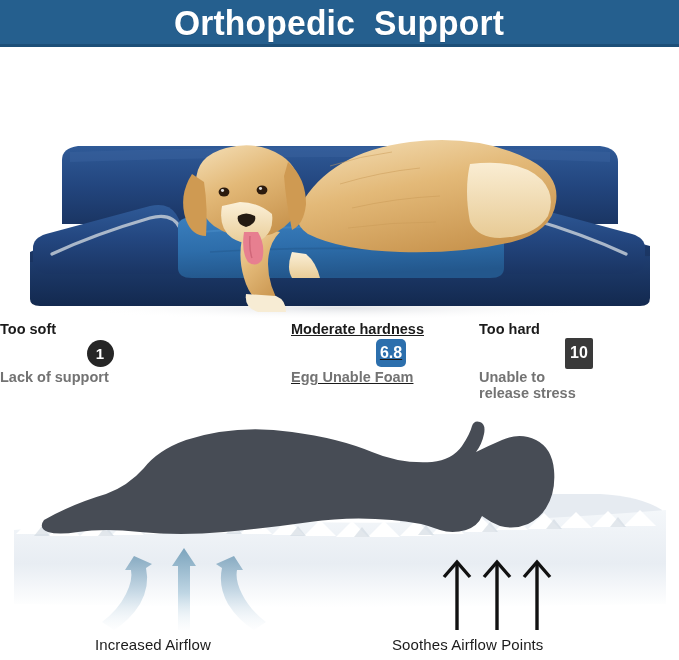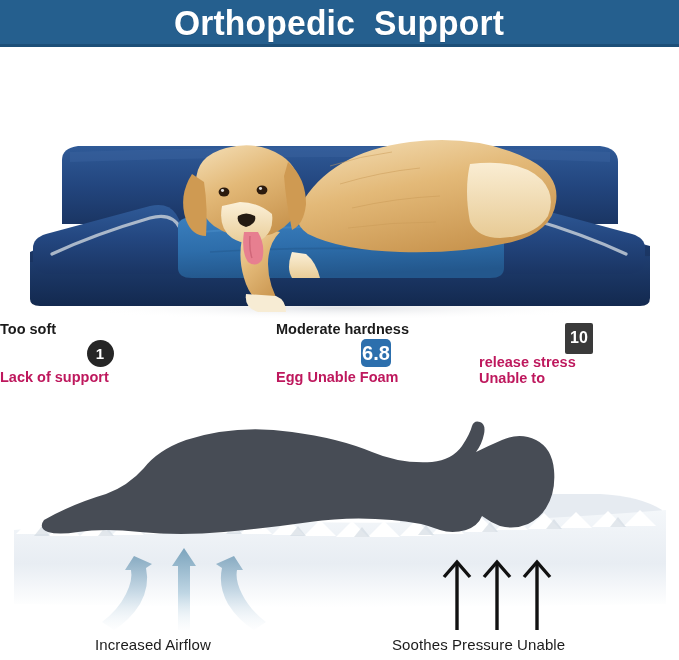--- a/index.html
+++ b/index.html
@@ -67,21 +67,21 @@
   .scale-top-label {
     font-size: 14.5px;
     font-weight: bold;
     color: #1b1b1b;
     line-height: 15px;
     white-space: nowrap;
   }
   .scale-bottom-label {
     font-size: 14.5px;
     font-weight: bold;
-    color: #be185d;
+    color: #737373;
     line-height: 16px;
   }
   .marker-row {
     height: 30px;
     display: flex;
     align-items: center;
     justify-content: center;
     margin: 1px 0 1px 0;
   }
   .marker {
@@ -96,31 +96,31 @@
   .marker.circle {
     width: 27px; height: 27px;
     border-radius: 50%;
     background: #262626;
     font-size: 15px;
   }
   .marker.blue-square {
     width: 30px; height: 28px;
     border-radius: 5px;
     background: #2c6fad;
-    font-size: 20px;
+    font-size: 16px;
   }
   .marker.dark-square {
     width: 28px; height: 31px;
     border-radius: 2px;
     background: #3a3a3a;
     font-size: 16px;
   }
 
   #stop-soft   { left: 0px;   top: 0px; }
-  #stop-mod    { left: 276px; top: 0px; }
+  #stop-mod    { left: 291px; top: 0px; text-decoration: underline; }
   #stop-hard   { left: 479px; top: 0px; }
 
   
   #foam-diagram {
     position: absolute;
     left: 0; top: 418px;
     width: 679px;
     height: 212px;
   }
   #foam-diagram svg { display: block; }
@@ -258,25 +258,26 @@
 
   <div class="scale-stop" id="stop-mod">
     <div class="scale-top-label">Moderate hardness</div>
     <div class="marker-row">
       <div class="marker blue-square">6.8</div>
     </div>
     <div class="scale-bottom-label">Egg Unable Foam</div>
   </div>
 
   <div class="scale-stop" id="stop-hard">
+    <div class="scale-top-label">Too hard</div>
     <div class="marker-row">
       <div class="marker dark-square">10</div>
     </div>
+    <div class="scale-bottom-label">Unable to</div>
     <div class="scale-bottom-label">release stress</div>
-    <div class="scale-bottom-label">Unable to</div>
   </div>
 </div>
 
 <div id="foam-diagram">
   <svg width="679" height="212" viewBox="0 0 679 212" xmlns="http://www.w3.org/2000/svg">
     <defs>
       <linearGradient id="foamBodyG" x1="0" y1="0" x2="0" y2="1">
         <stop offset="0" stop-color="#f4f7fa"></stop>
         <stop offset="0.55" stop-color="#e8edf3"></stop>
         <stop offset="1" stop-color="#ffffff"></stop>
@@ -386,14 +387,14 @@
       <path d="M497 212 L497 145"></path>
       <path d="M484 159 L497 144 L510 159"></path>
       <path d="M537 212 L537 145"></path>
       <path d="M524 159 L537 144 L550 159"></path>
     </g>
   </svg>
 </div>
 
 <div id="caption-row">
   <div class="caption" id="caption-airflow">Increased Airflow</div>
-  <div class="caption" id="caption-pressure">Soothes Pressure Unable</div>
+  <div class="caption" id="caption-pressure">Soothes Airflow Points</div>
 </div>
 
 </body></html>

